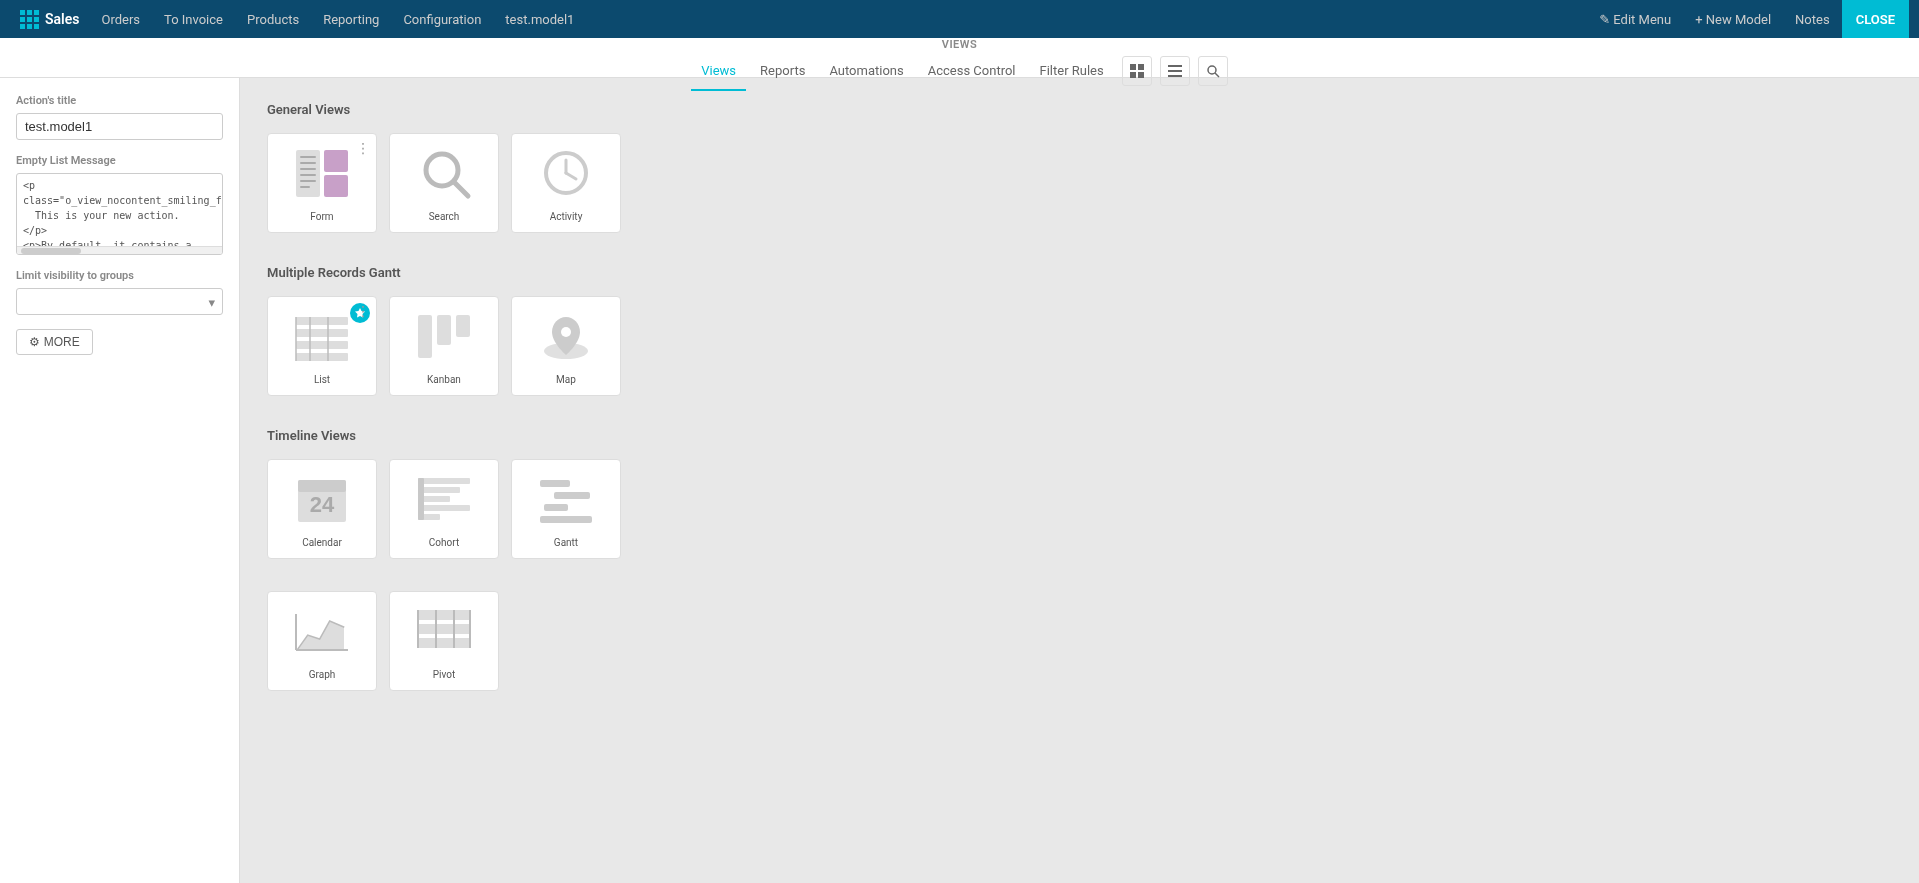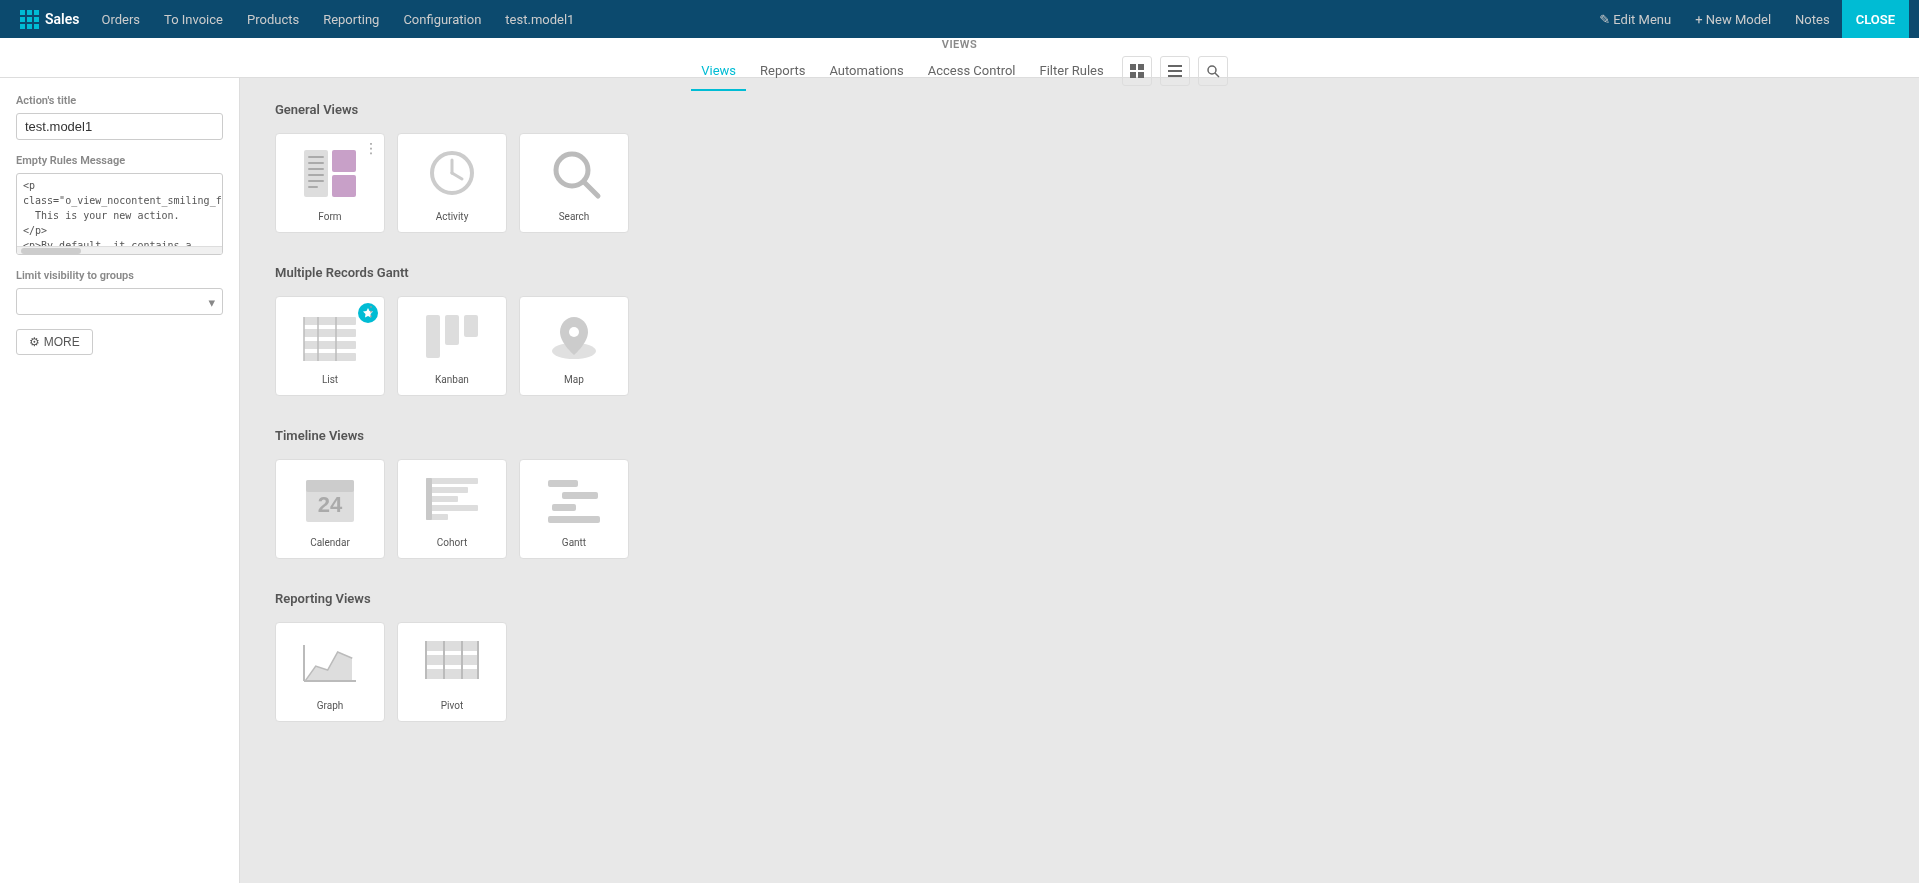--- a/index.html
+++ b/index.html
@@ -182,21 +182,21 @@
       cursor: pointer;
       display: flex;
       align-items: center;
       gap: 4px;
       color: #555;
     }
 
     
     .content {
       flex: 1;
-      padding: 24px 35px;
+      padding: 24px 27px;
       overflow-y: auto;
     }
     .section-title {
       font-size: 13px;
       font-weight: 600;
       color: #555;
       margin-bottom: 16px;
     }
     .cards-row {
       display: flex;
@@ -350,21 +350,21 @@
     </div>
   </div>
 </div>
 
 <div class="main-layout">
 
   <div class="sidebar">
     <div class="sidebar-label">Action's title</div>
     <input class="sidebar-input" type="text" value="test.model1" style="">
 
-    <div class="sidebar-label">Empty Rules Message</div>
+    <div class="sidebar-label">Empty List Message</div>
     <div style="border:1px solid #ccc; border-radius:3px; margin-bottom:14px; overflow:hidden;">
       <div class="textarea-content">
         &lt;p class="o_view_nocontent_smiling_face"&gt;<br>
         &nbsp;&nbsp;This is your new action.<br>
         &lt;/p&gt;<br>
         &lt;p&gt;By default, it contains a list and a form<br>
         &nbsp;&nbsp;other view types depending on the options yo
       </div>
       <div class="textarea-hscroll">
         <div class="textarea-hscroll-thumb"></div>
@@ -402,38 +402,38 @@
             <rect x="8" y="28" width="16" height="2" rx="1" fill="#aaa"></rect>
             <rect x="8" y="34" width="16" height="2" rx="1" fill="#aaa"></rect>
             <rect x="8" y="40" width="10" height="2" rx="1" fill="#aaa"></rect>
           </svg>
         </div>
         <div class="card-menu">⋮</div>
         <div class="card-label">Form</div>
       </div>
 
       <div class="view-card">
+        <div class="card-icon icon-search">
+          <svg viewBox="0 0 60 55" fill="none" xmlns="http://www.w3.org/2000/svg">
+            <circle cx="28" cy="24" r="16" stroke="#bbb" stroke-width="5"></circle>
+            <line x1="40" y1="36" x2="54" y2="50" stroke="#bbb" stroke-width="5" stroke-linecap="round"></line>
+          </svg>
+        </div>
+        <div class="card-label">Search</div>
+      </div>
+
+      <div class="view-card">
         <div class="card-icon icon-activity">
           <svg viewBox="0 0 60 55" fill="none" xmlns="http://www.w3.org/2000/svg">
             <circle cx="30" cy="27" r="20" stroke="#ccc" stroke-width="4"></circle>
             <line x1="30" y1="27" x2="30" y2="14" stroke="#ccc" stroke-width="3" stroke-linecap="round"></line>
             <line x1="30" y1="27" x2="40" y2="33" stroke="#ccc" stroke-width="3" stroke-linecap="round"></line>
           </svg>
         </div>
         <div class="card-label">Activity</div>
-      </div>
-
-      <div class="view-card">
-        <div class="card-icon icon-search">
-          <svg viewBox="0 0 60 55" fill="none" xmlns="http://www.w3.org/2000/svg">
-            <circle cx="28" cy="24" r="16" stroke="#bbb" stroke-width="5"></circle>
-            <line x1="40" y1="36" x2="54" y2="50" stroke="#bbb" stroke-width="5" stroke-linecap="round"></line>
-          </svg>
-        </div>
-        <div class="card-label">Search</div>
       </div>
     </div>
 
     <div class="section-title">Multiple Records Gantt</div>
     <div class="cards-row">
 
       <div class="view-card">
         <div class="card-badge">
           <svg viewBox="0 0 12 12" fill="white" xmlns="http://www.w3.org/2000/svg">
             <path d="M6 1l1.5 3 3.5.5-2.5 2.5.5 3.5L6 9l-3 1.5.5-3.5L1 4.5 4.5 4z"></path>
@@ -511,21 +511,20 @@
             <rect x="4" y="8" width="30" height="7" rx="2" fill="#ccc"></rect>
             <rect x="18" y="20" width="36" height="7" rx="2" fill="#ccc"></rect>
             <rect x="8" y="32" width="24" height="7" rx="2" fill="#ccc"></rect>
             <rect x="4" y="44" width="52" height="7" rx="2" fill="#ccc"></rect>
           </svg>
         </div>
         <div class="card-label">Gantt</div>
       </div>
     </div>
 
-    <div class="section-title">Reporting Views</div>
     <div class="cards-row">
 
       <div class="view-card">
         <div class="card-icon icon-graph">
           <svg viewBox="0 0 60 55" fill="none" xmlns="http://www.w3.org/2000/svg">
             <polyline points="6,46 16,32 28,36 38,18 52,24" stroke="#bbb" stroke-width="3" fill="none"></polyline>
             <polygon points="6,46 16,32 28,36 38,18 52,24 52,46" fill="#ddd"></polygon>
             <line x1="4" y1="46" x2="56" y2="46" stroke="#bbb" stroke-width="2"></line>
             <line x1="4" y1="10" x2="4" y2="46" stroke="#bbb" stroke-width="2"></line>
           </svg>

